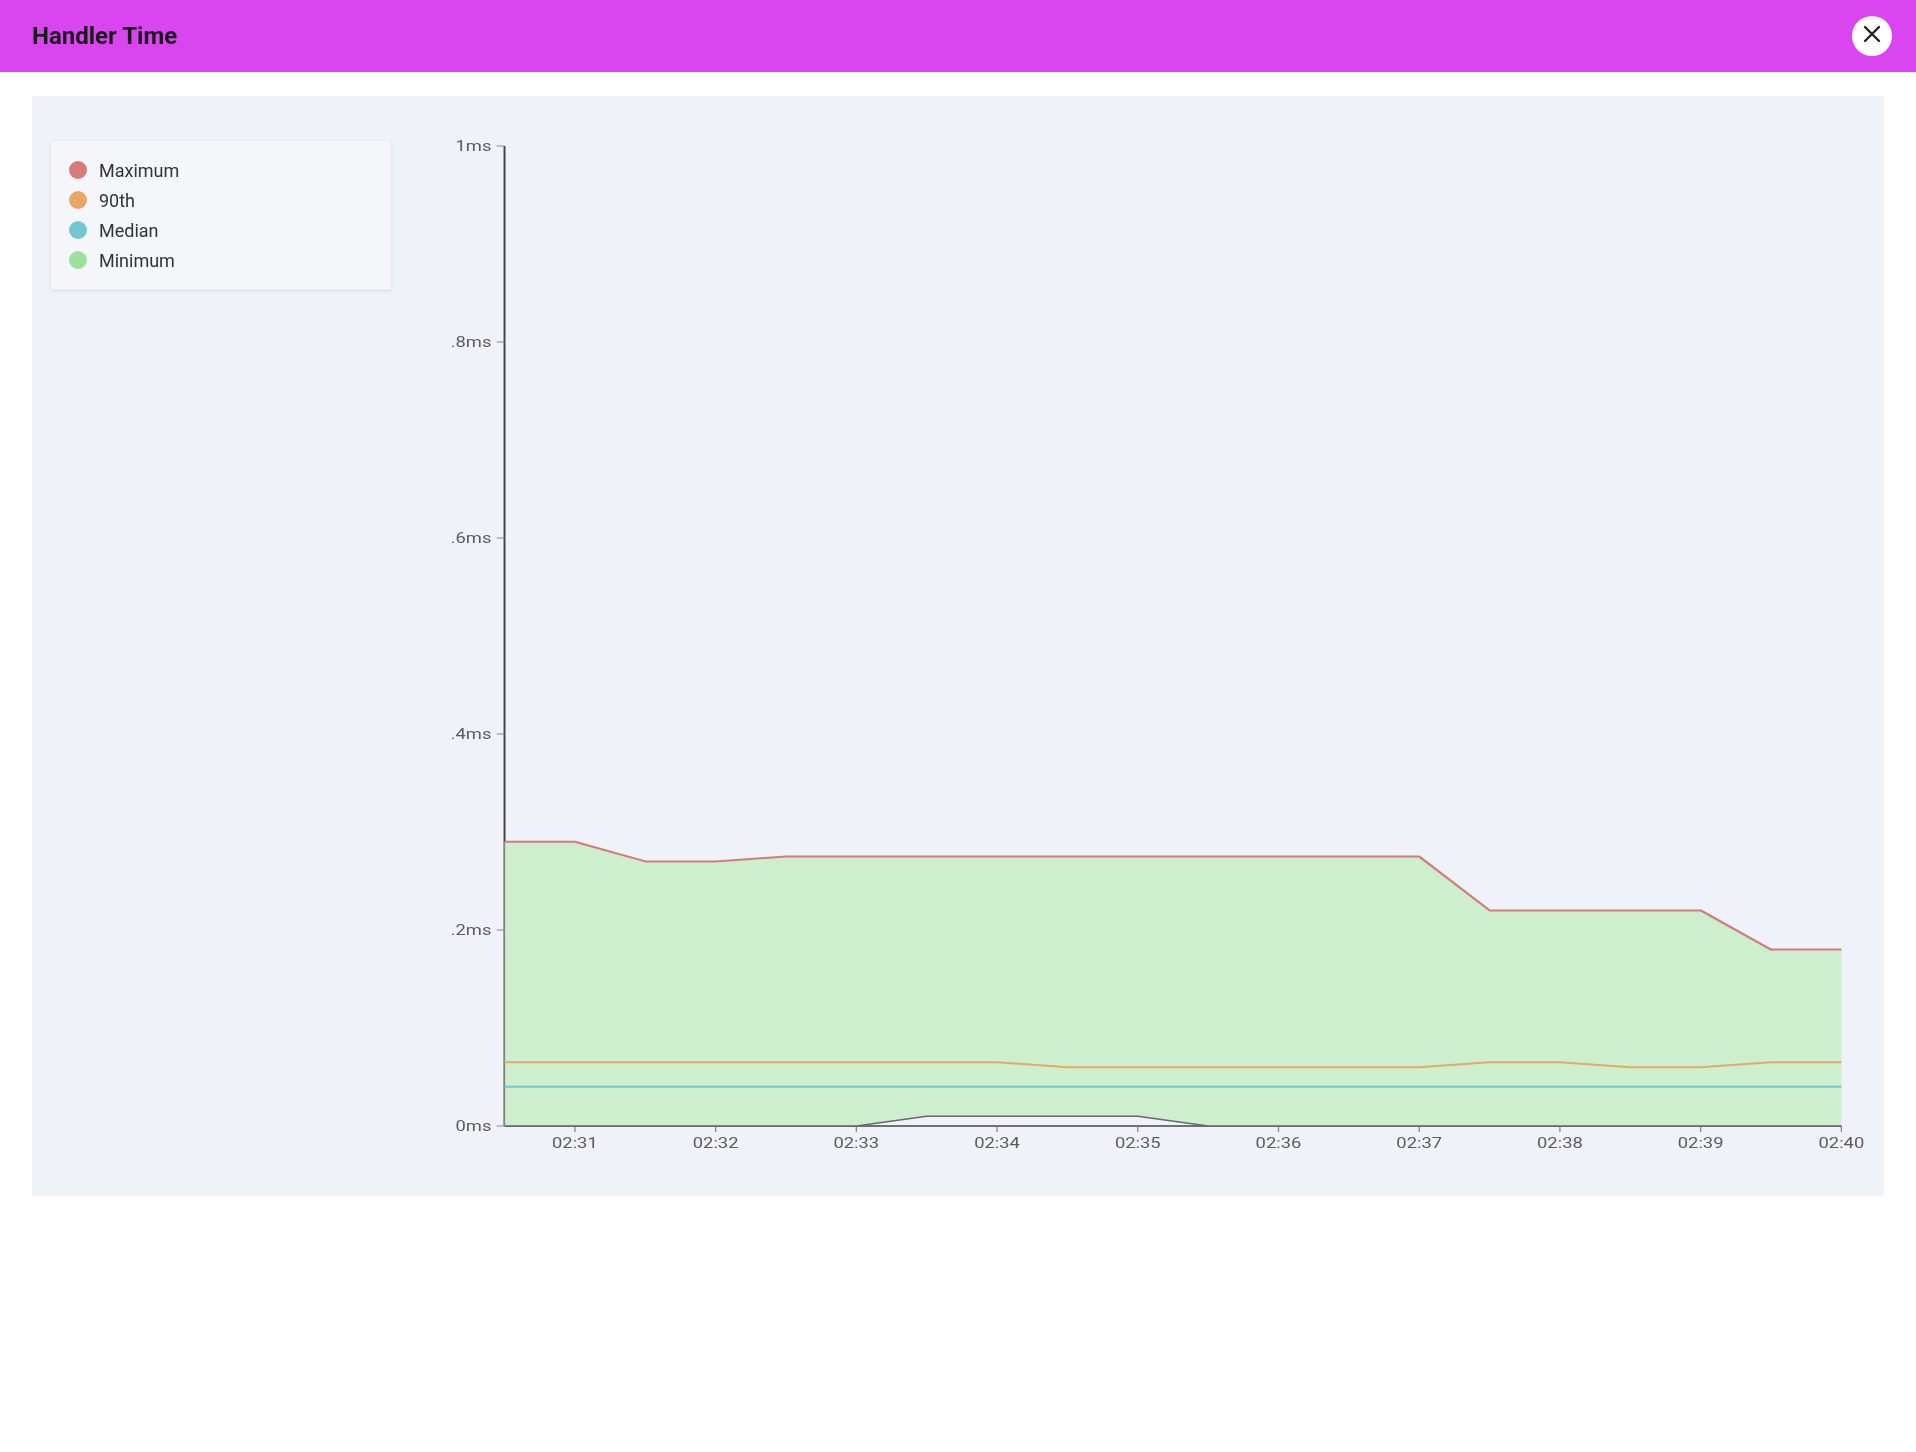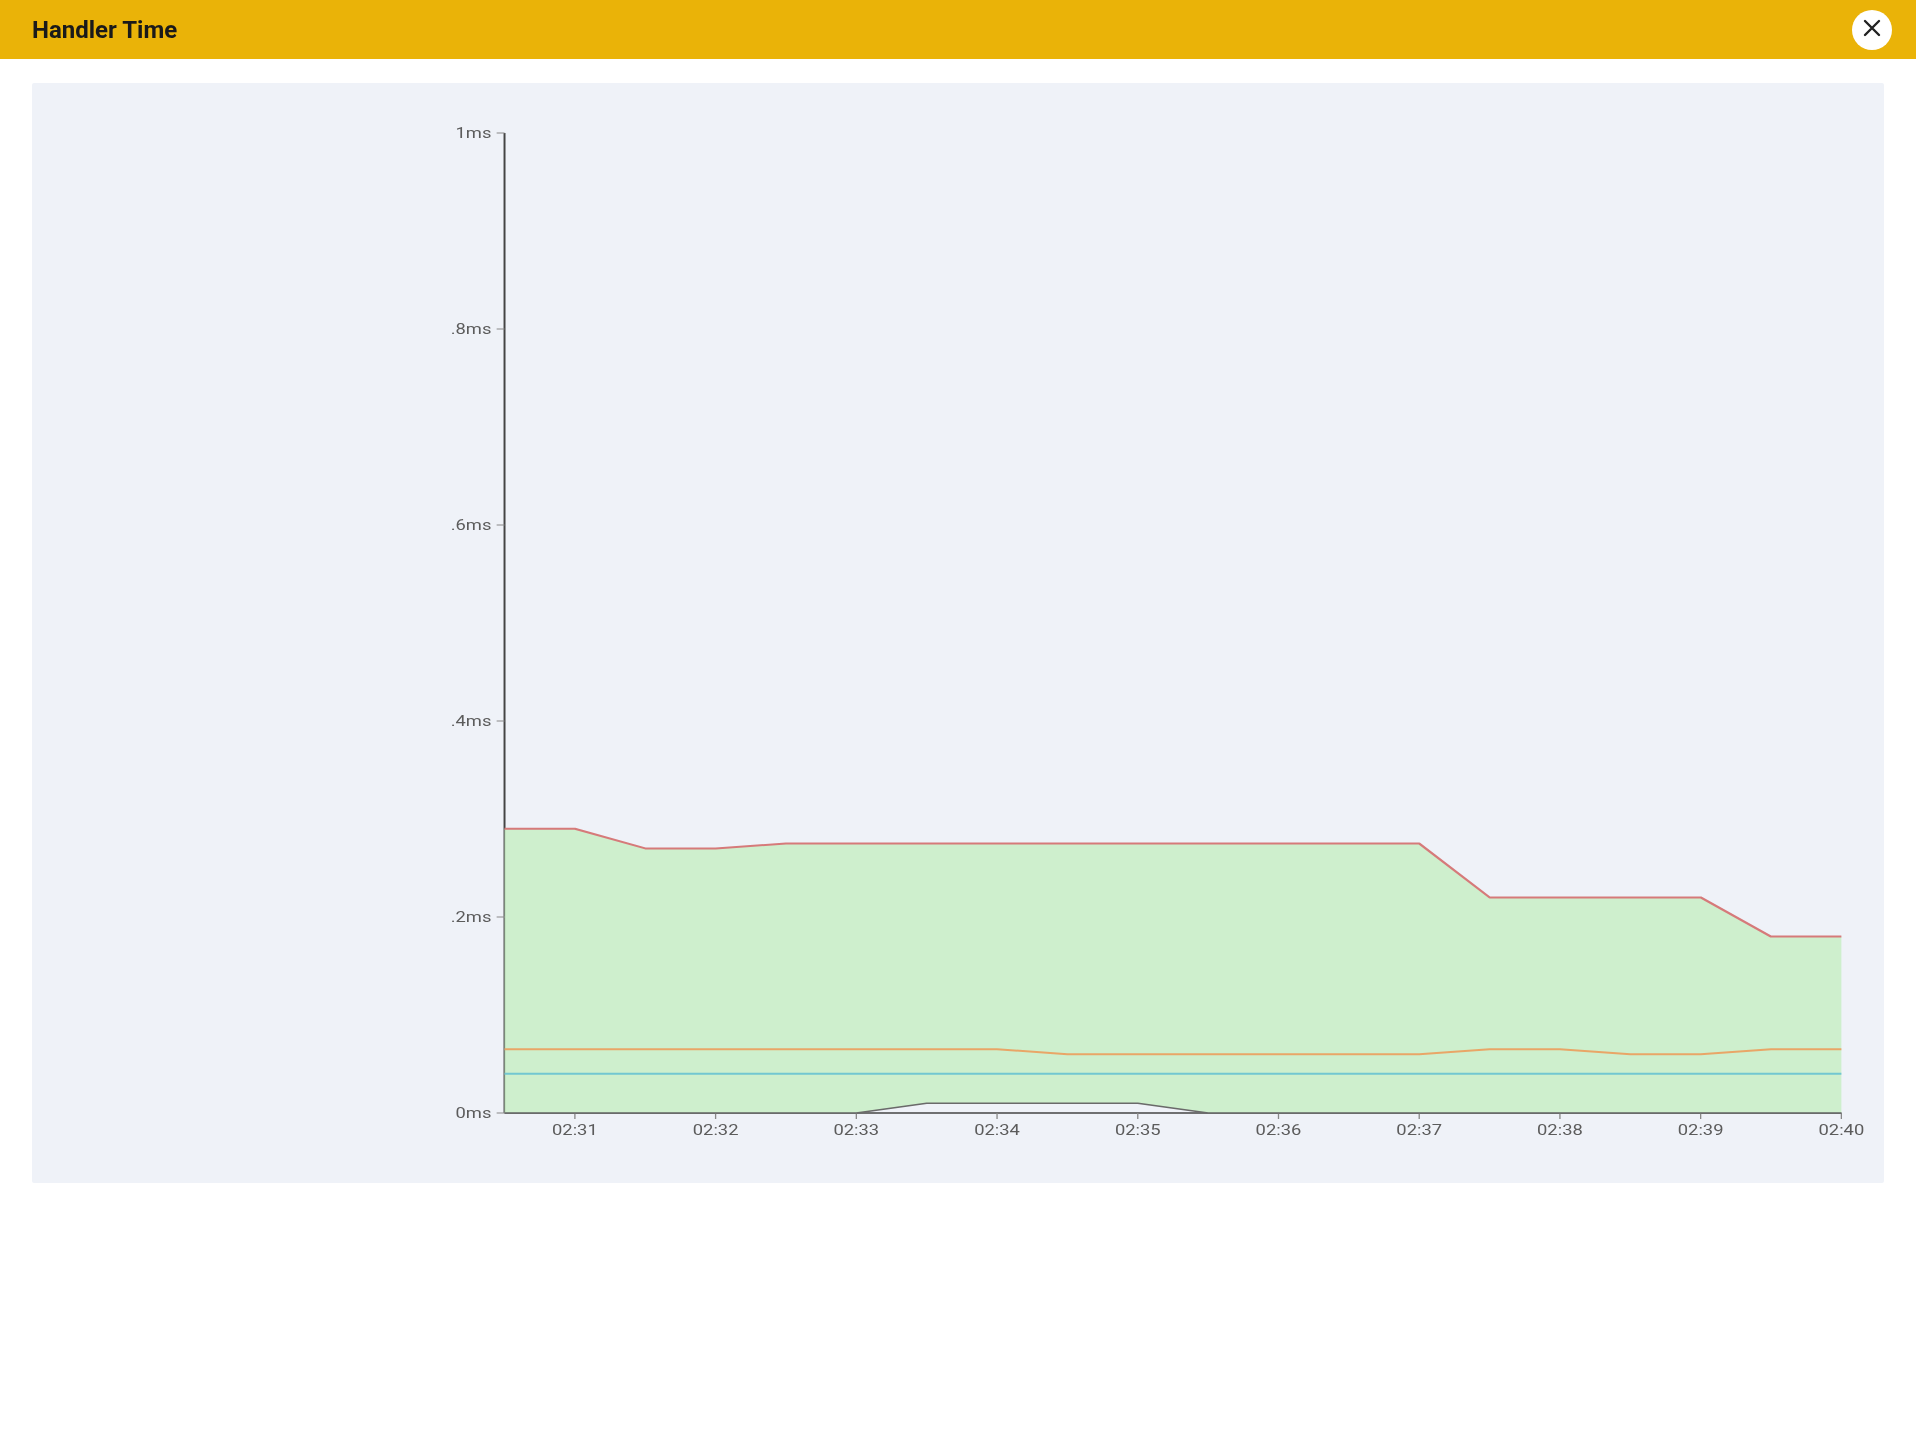--- a/index.html
+++ b/index.html
@@ -1,20 +1,20 @@
 <!DOCTYPE html>
 <html><head>
 <meta charset="utf-8">
 <style>
   * { box-sizing: border-box; margin: 0; padding: 0; }
   html, body { width: 100%; height: 100%; font-family: -apple-system, BlinkMacSystemFont, "Segoe UI", Roboto, Helvetica, Arial, sans-serif; background: #fff; }
   
   .header {
-    background: #eab308;
-    height: 59px;
+    background: #d946ef;
+    height: 72px;
     display: flex;
     align-items: center;
     justify-content: space-between;
     padding: 0 24px 0 32px;
   }
   .header h1 {
     font-size: 24px;
     font-weight: 700;
     color: #1a1a1a;
   }
@@ -98,20 +98,38 @@
     <span>
       <svg width="18" height="18" viewBox="0 0 18 18">
           <path d="M2 2 L16 16 M16 2 L2 16" stroke="#222" stroke-width="2.4" stroke-linecap="round" fill="none"></path>
         </svg>
     </span>
   </button>
 </div>
 
 <div class="content">
   <div class="chart-panel">
+    <div class="legend" id="legend">
+        <div class="legend-item">
+          <span class="legend-swatch" style="background: rgb(214, 122, 122);"></span>
+          <span class="legend-label">Maximum</span>
+        </div>
+        <div class="legend-item">
+          <span class="legend-swatch" style="background: rgb(233, 166, 103);"></span>
+          <span class="legend-label">90th</span>
+        </div>
+        <div class="legend-item">
+          <span class="legend-swatch" style="background: rgb(114, 199, 209);"></span>
+          <span class="legend-label">Median</span>
+        </div>
+        <div class="legend-item">
+          <span class="legend-swatch" style="background: rgb(157, 223, 156);"></span>
+          <span class="legend-label">Minimum</span>
+        </div>
+      </div>
     <div class="chart-area">
       <svg id="chart-svg" viewBox="0 0 1060 1020" preserveAspectRatio="none">
           <line x1="40" y1="10" x2="40" y2="990" class="axis-line"></line>
           <line x1="40" y1="990" x2="1058" y2="990" class="axis-line"></line>
           <line x1="34" y1="990" x2="40" y2="990" class="tick-line"></line>
           <text x="30" y="995" text-anchor="end" class="axis-label">0ms</text>
           <line x1="34" y1="794" x2="40" y2="794" class="tick-line"></line>
           <text x="30" y="799" text-anchor="end" class="axis-label">.2ms</text>
           <line x1="34" y1="598" x2="40" y2="598" class="tick-line"></line>
           <text x="30" y="603" text-anchor="end" class="axis-label">.4ms</text>

